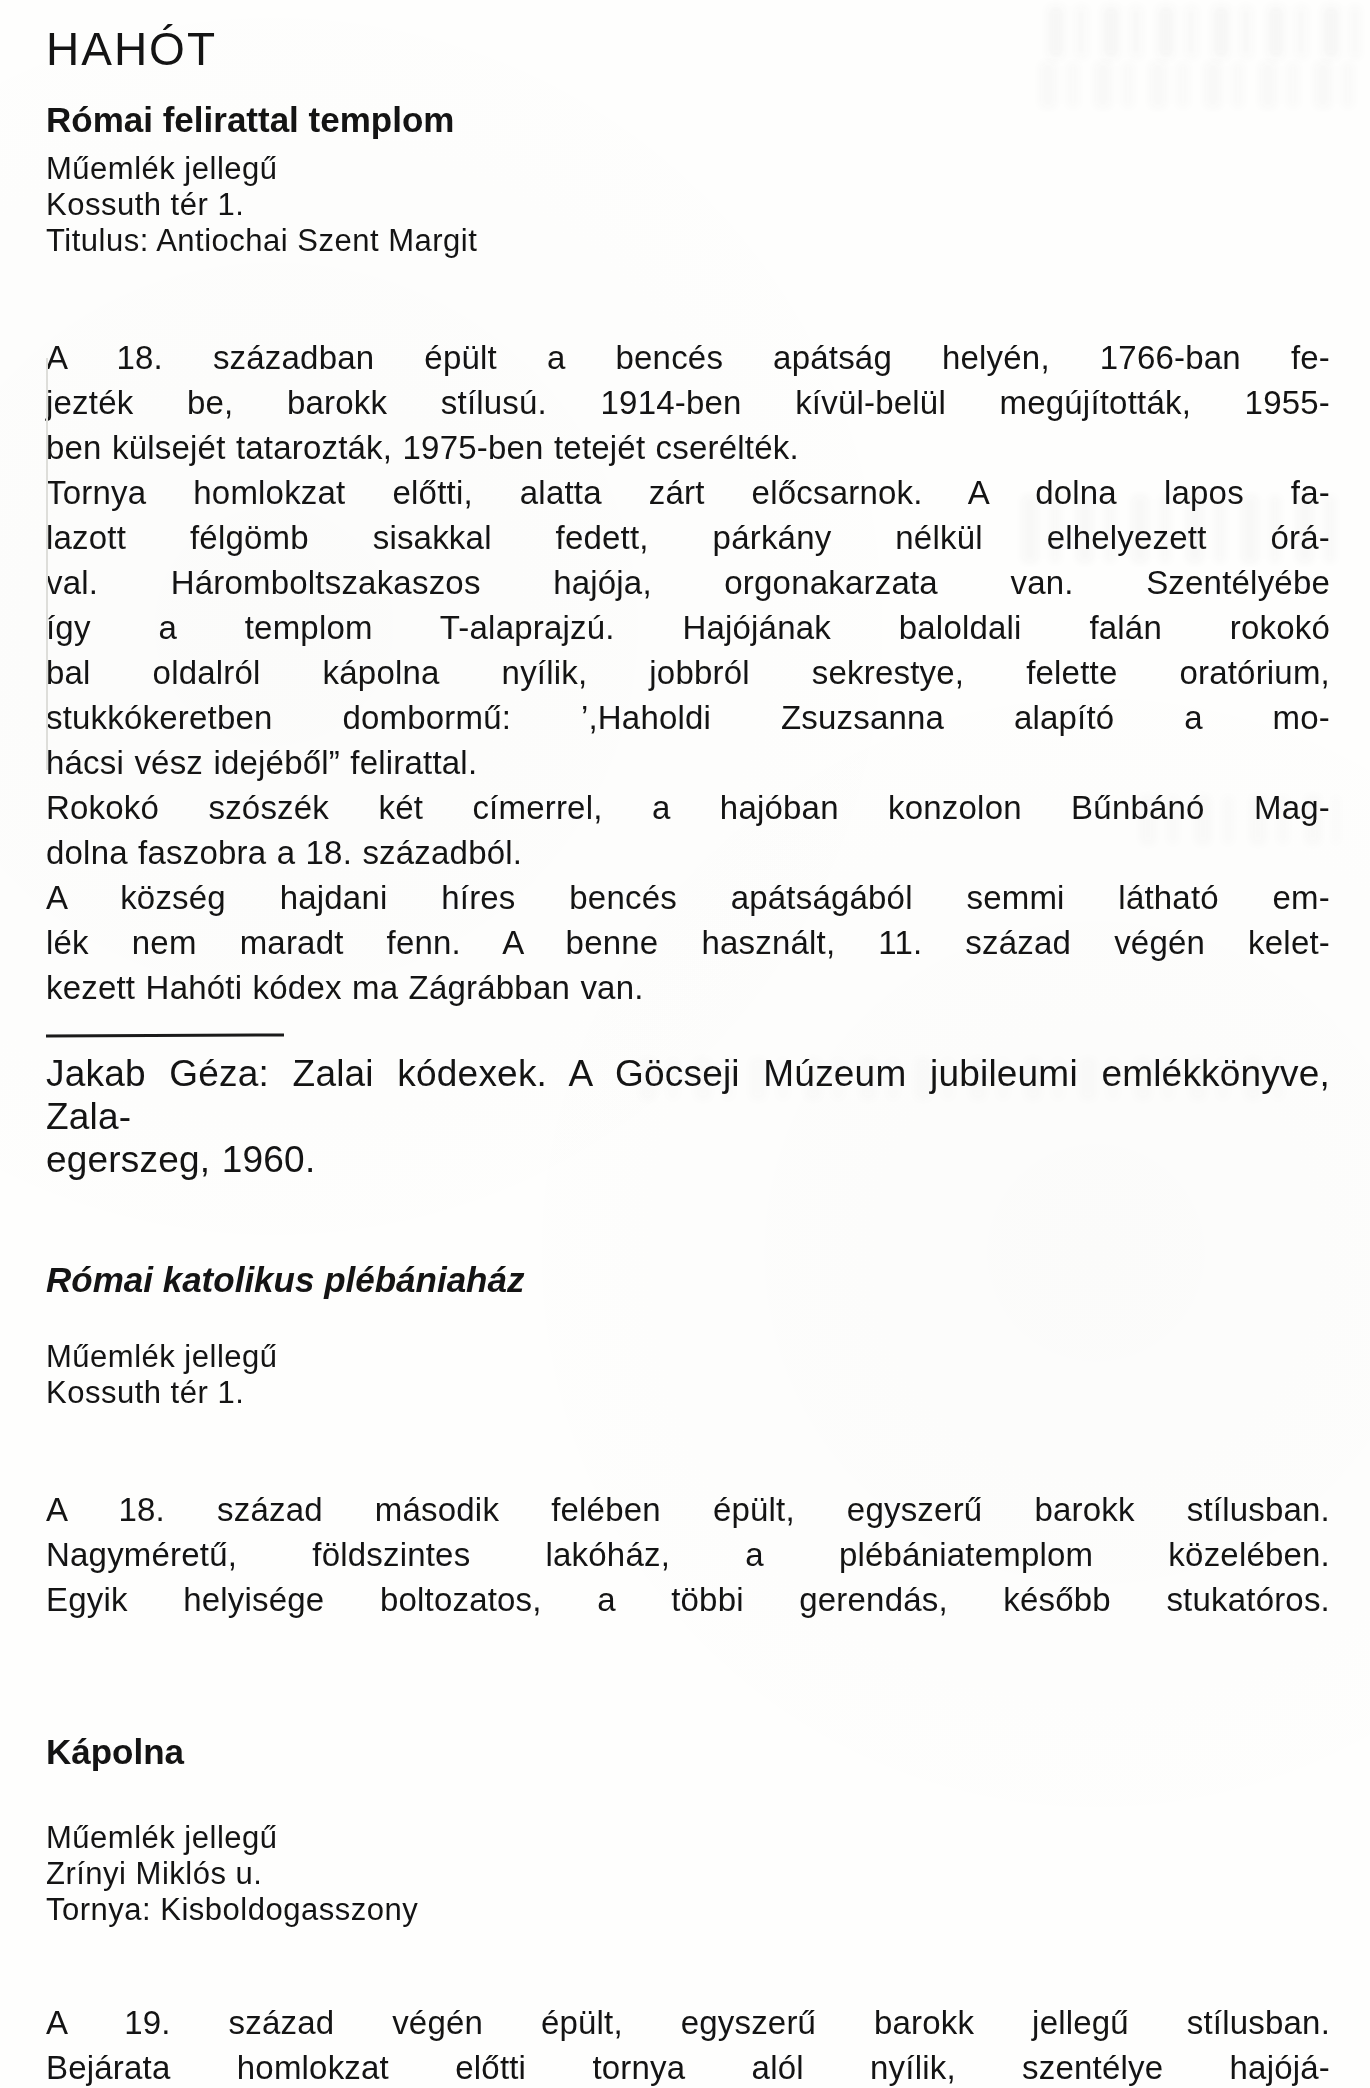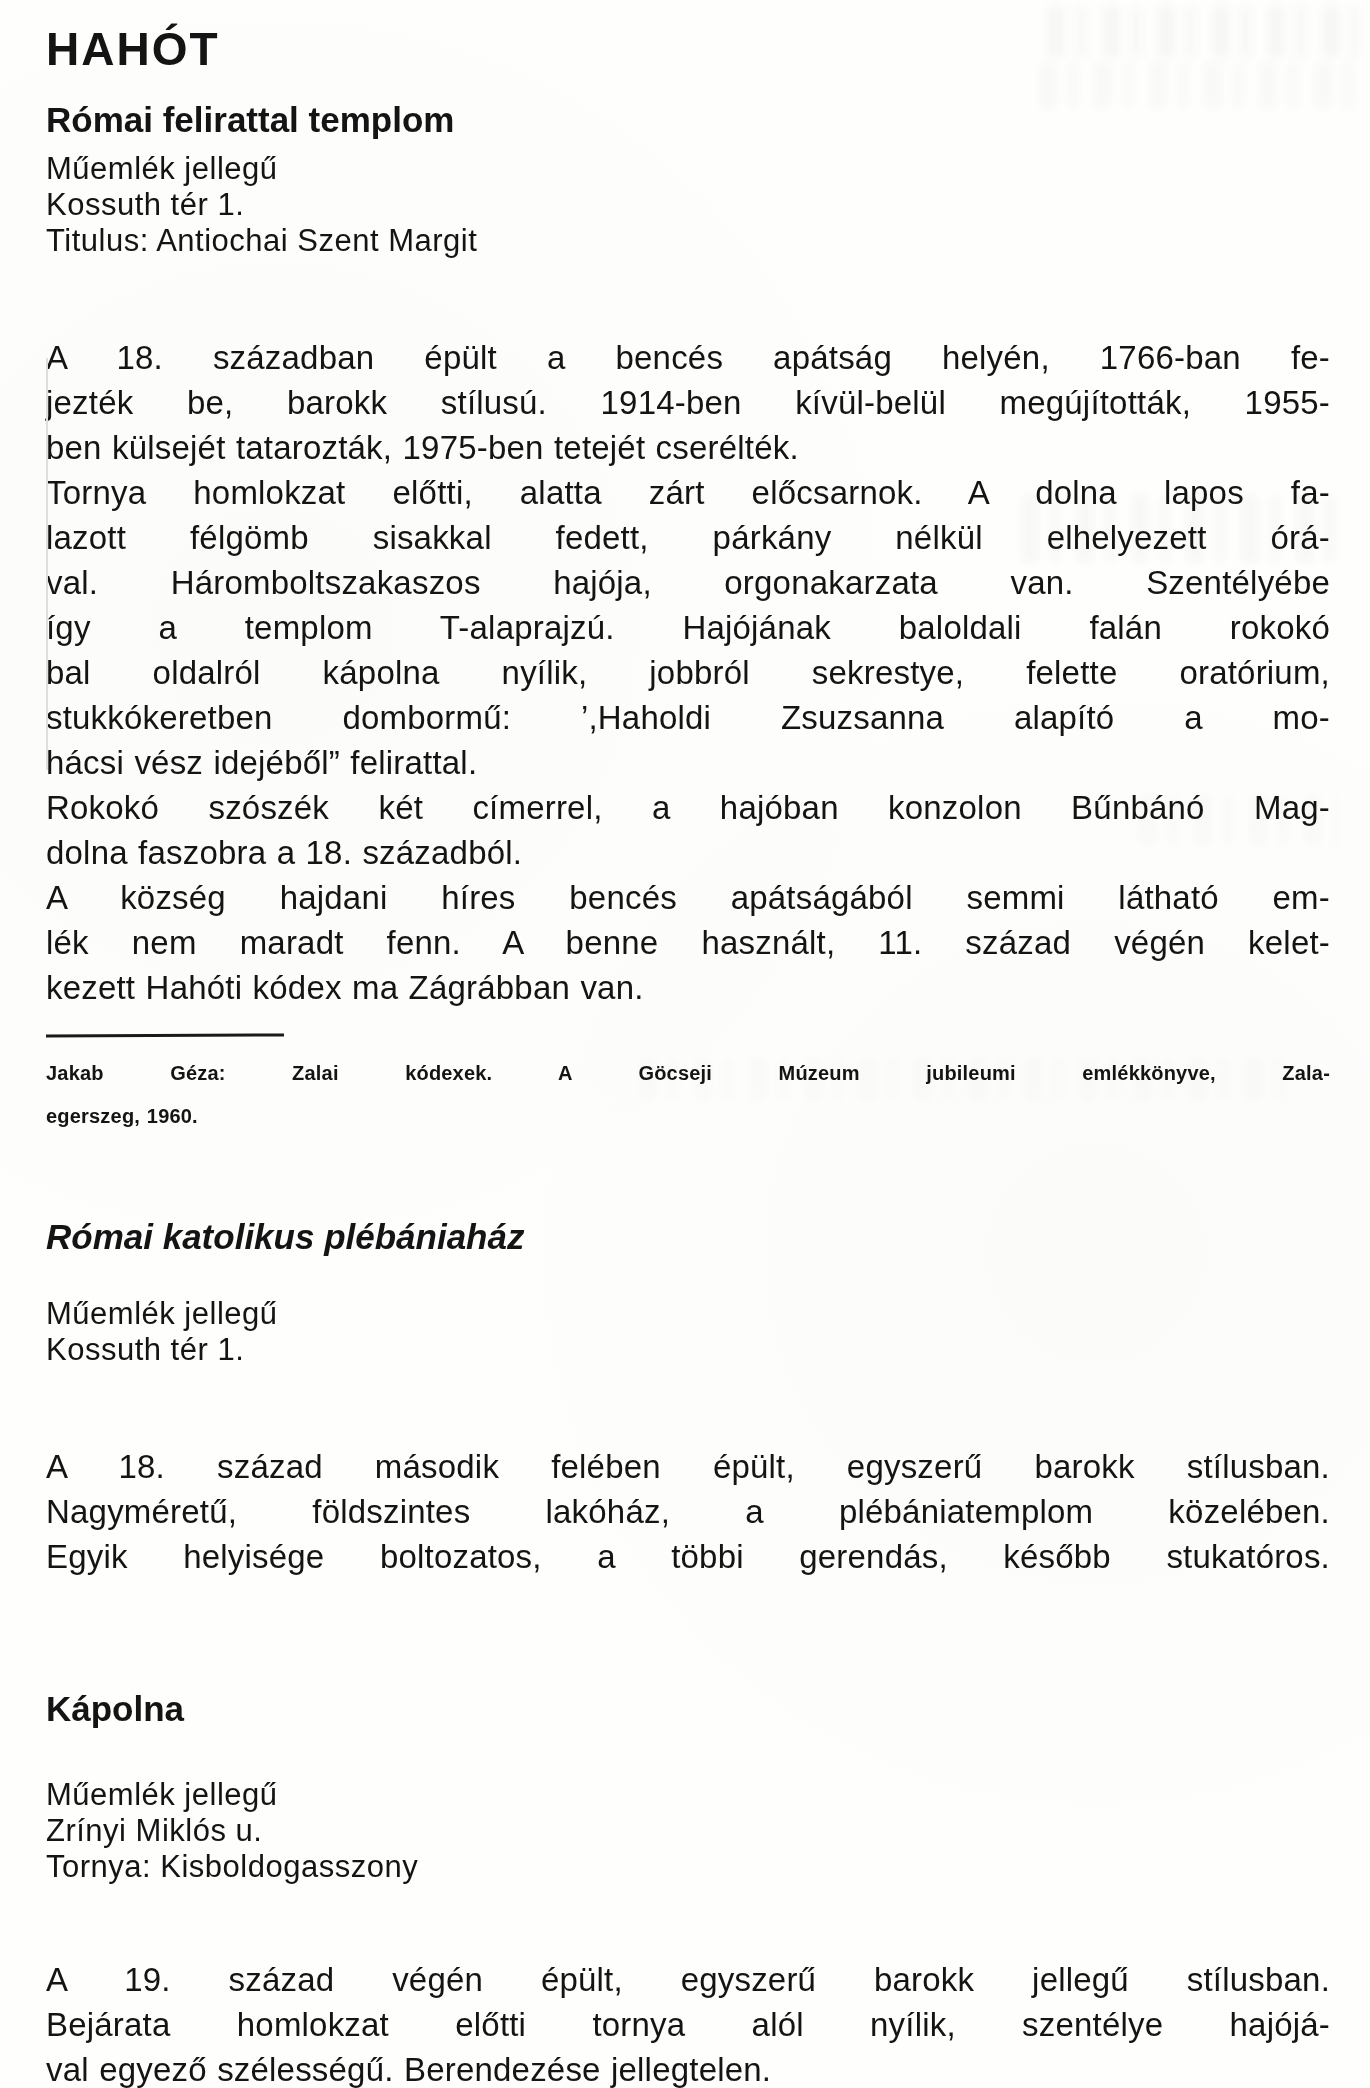--- a/index.html
+++ b/index.html
@@ -20,21 +20,21 @@
     inset: 0;
     padding: 26px 40px 0 46px;
     box-sizing: border-box;
     background:
       radial-gradient(circle at 20% 30%, rgba(0,0,0,0.012), transparent 40%),
       radial-gradient(circle at 80% 60%, rgba(0,0,0,0.012), transparent 40%),
       #fefefd;
   }
   .page-title {
     font-size: 46px;
-    font-weight: bold;
+    font-weight: normal;
     letter-spacing: 2px;
     line-height: 1;
     margin: 0;
   }
   .section-heading {
     font-size: 35px;
     font-weight: bold;
     line-height: 1.05;
     margin: 0;
   }
@@ -72,23 +72,23 @@
     margin-top: 24px;
     width: 238px;
     height: 3px;
     background: #1a1a1a;
     transform: rotate(-0.25deg);
   }
   .biblio {
     margin-top: 15px;
   }
   .biblio .jline {
-    font-size: 20px;
+    font-size: 37px;
     line-height: 43px;
-    font-weight: 700;
+    font-weight: 400;
   }
   
   .ghost {
     position: absolute;
     pointer-events: none;
     filter: blur(4px);
     opacity: 0.55;
     background: repeating-linear-gradient(
       90deg,
       rgba(60,60,58,0.07) 0 16px,

